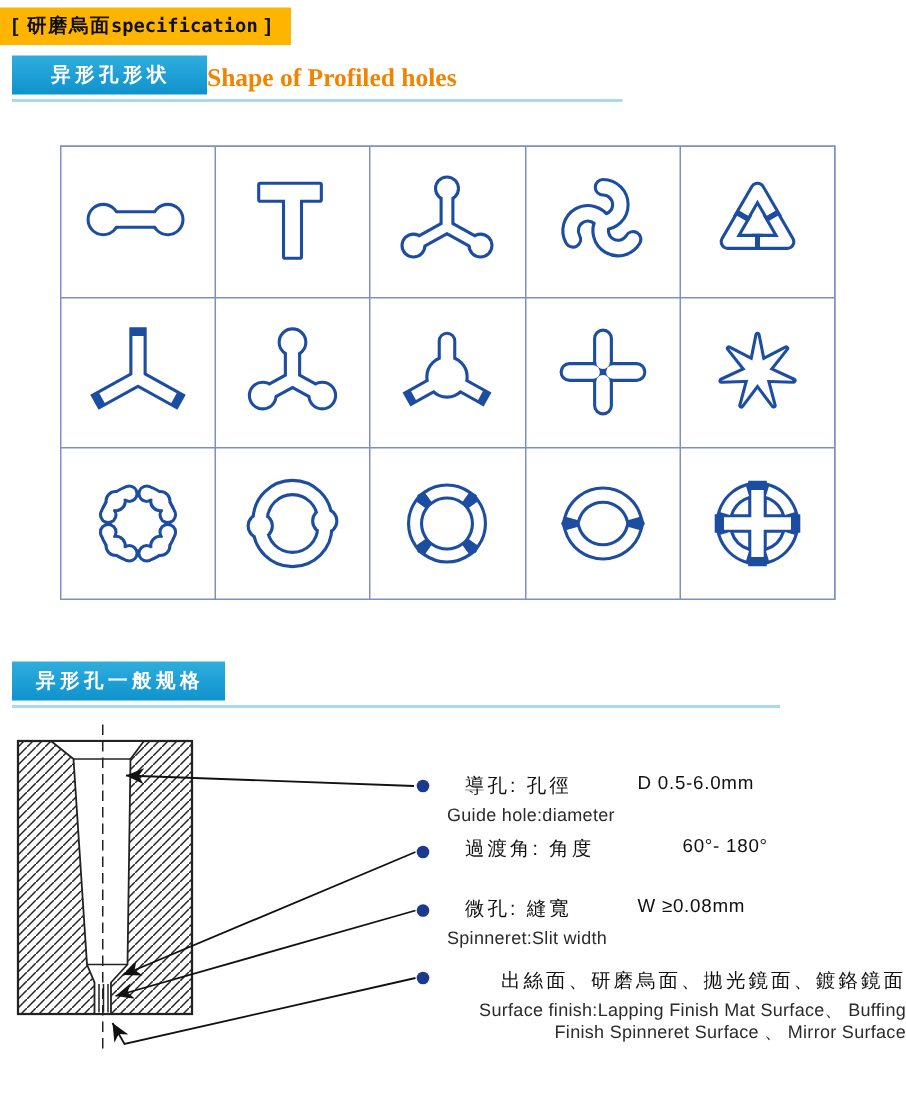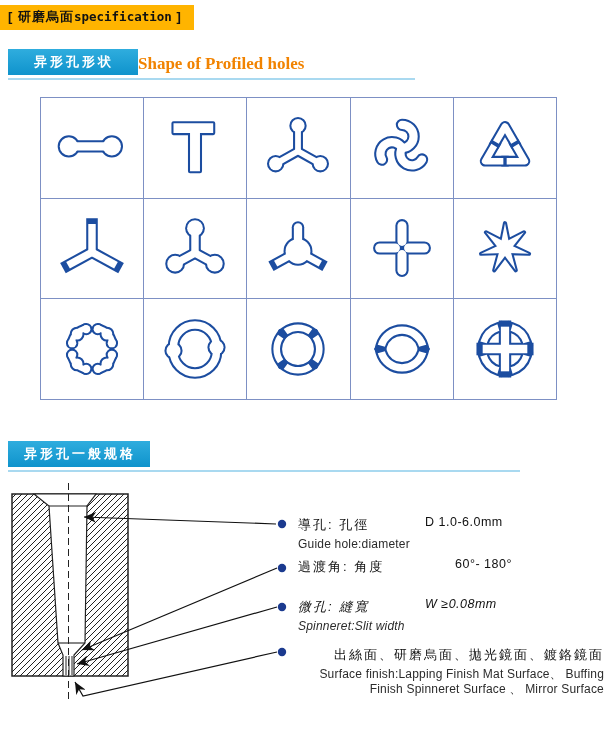--- a/index.html
+++ b/index.html
@@ -9,32 +9,32 @@
   .tag{position:absolute;left:0;top:5px;background:#ffb400;color:#111;
        padding:3px 12px 4px 8px;font-size:13px;font-weight:bold;letter-spacing:1px;}
   .tag .mono{font-family:"DejaVu Sans Mono",monospace;font-weight:bold;font-size:12.5px;letter-spacing:0;text-align:center;}
   
   .banner{position:absolute;left:8px;display:flex;align-items:flex-end;
           border-bottom:2px solid #a9d9f0;padding-bottom:3px;}
   .banner .zh{background:linear-gradient(#2fadde,#0f93cc);color:#fff;font-size:13px;font-weight:bold;
               letter-spacing:3px;padding:4px 14px 4px 16px;min-width:100px;text-align:center;}
   .banner .en{color:#f18301;font-family:"Liberation Serif",serif;font-weight:bold;
               font-size:17px;white-space:nowrap;line-height:23px;}
-  #banner1{top:49px;width:407px;}
+  #banner1{top:37px;width:407px;}
   #banner2{top:441px;width:512px;}
   
   .grid{position:absolute;left:40px;top:97px;width:517px;height:303px;
         display:grid;grid-template-columns:repeat(5,1fr);grid-template-rows:repeat(3,1fr);
         background:#7d90c4;gap:1px;border:1px solid #7d90c4;box-sizing:border-box;}
   .cell{background:#fff;display:flex;align-items:center;justify-content:center;}
   
   .diagram{position:absolute;left:0;top:480px;width:604px;height:266px;}
   .diagram svg{position:absolute;left:0;top:0;}
   .spec-row{position:absolute;left:298px;width:306px;color:#111;}
-  .spec-row .zh{font-size:13px;letter-spacing:2px;font-weight:500;white-space:nowrap;}
+  .spec-row .zh{font-size:13px;letter-spacing:2px;font-weight:500;white-space:nowrap;margin-left:12px;}
   .spec-row .val{position:absolute;top:0;font-size:12.5px;font-weight:500;white-space:nowrap;letter-spacing:.5px;}
   .spec-row .en{font-size:12px;color:#2b2b2b;margin-top:3px;line-height:15px;letter-spacing:.2px;}
 </style>
 </head>
 <body>
 
 <div class="page">
 
   <div class="tag"><span>[ </span><span>研磨烏面</span><span class="mono">specification</span><span> ]</span></div>
 
@@ -287,19 +287,19 @@
         <path d="M277,172 L83,216 L75,202" marker-end="url(#arr)"></path>
       </g>
 
       <g fill="#1b3a8f">
         <circle cx="282" cy="44" r="4.2"></circle>
         <circle cx="282" cy="88" r="4.2"></circle>
         <circle cx="282" cy="127" r="4.2"></circle>
         <circle cx="282" cy="172" r="4.2"></circle>
       </g>
     </svg>
-  <div class="spec-row" style="top: 35px;"><span class="zh">導孔: 孔徑</span><span class="val" style="left: 127px;">D  1.0-6.0mm</span><div class="en">Guide hole:diameter</div></div>
+  <div class="spec-row" style="top: 35px;"><span class="zh">導孔: 孔徑</span><span class="val" style="left: 127px;">D  0.5-6.0mm</span><div class="en">Guide hole:diameter</div></div>
       <div class="spec-row" style="top: 77px;"><span class="zh">過渡角: 角度</span><span class="val" style="left: 157px;">60°- 180°</span></div>
-      <div class="spec-row" style="top: 117px; font-style: italic;"><span class="zh">微孔: 縫寬</span><span class="val" style="left: 127px;">W ≥0.08mm</span><div class="en">Spinneret:Slit width</div></div>
+      <div class="spec-row" style="top: 117px;"><span class="zh">微孔: 縫寬</span><span class="val" style="left: 127px;">W ≥0.08mm</span><div class="en">Spinneret:Slit width</div></div>
       <div class="spec-row" style="top: 165px; text-align: right;"><span class="zh">出絲面、研磨烏面、拋光鏡面、鍍鉻鏡面</span><div class="en">Surface finish:Lapping Finish Mat Surface、 Buffing Finish Spinneret Surface 、 Mirror Surface</div></div>
     </div>
 
 </div>
 
 </body></html>

